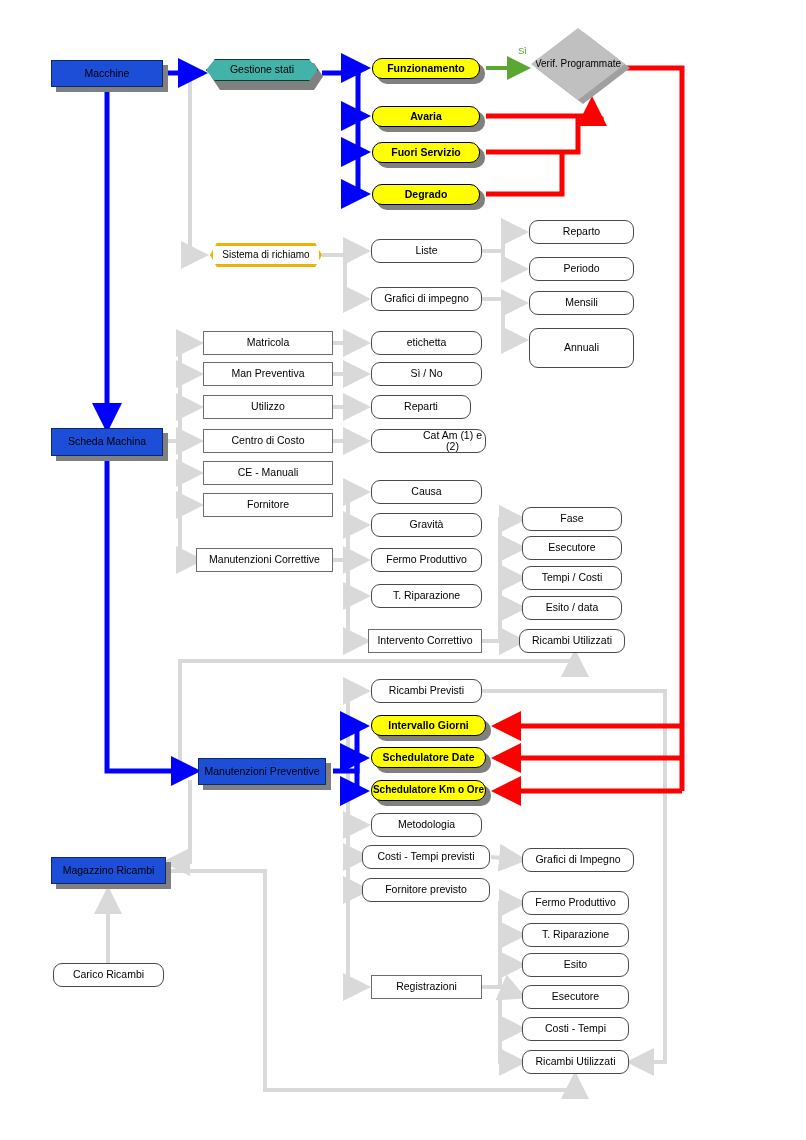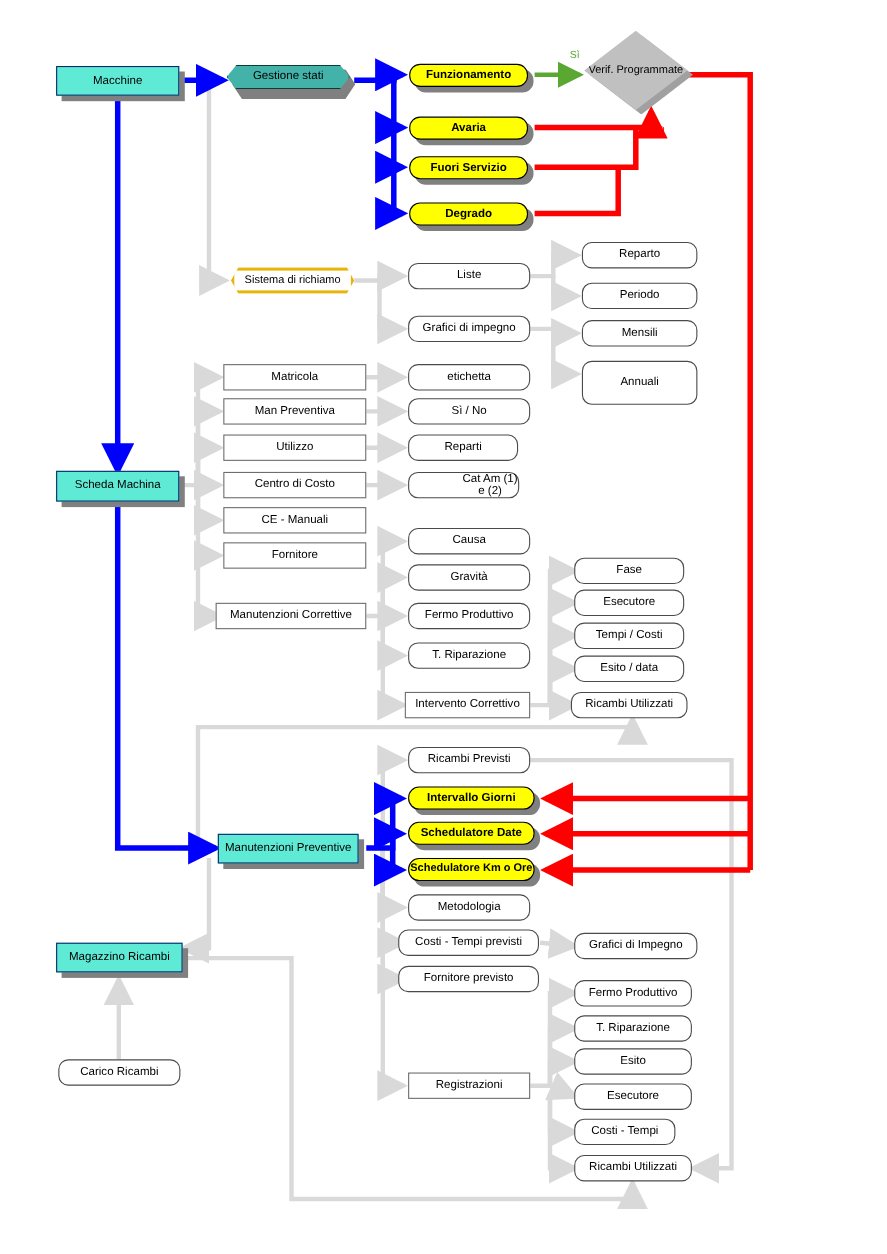--- a/index.html
+++ b/index.html
@@ -9,21 +9,21 @@
 
   .node{position:absolute;box-sizing:border-box;display:flex;align-items:center;
         justify-content:center;text-align:center;font-size:10.5px;color:#000;
         line-height:1.05;z-index:5;}
 
   
   .rect{background:#ffffff;border:1px solid #6d6d6d;box-shadow:1px 1px 0 #ffffff inset;}
   
   .pill{background:#ffffff;border:1px solid #4a4a4a;border-radius:9px;}
   
-  .blue{background:#5eead4;border:1px solid #0a2a6b;color:#000;
+  .blue{background:#1d4ed8;border:1px solid #0a2a6b;color:#000;
         box-shadow:5px 5px 0 #808080;font-size:10.5px;}
   
   .yellow{background:#ffff00;border:1px solid #000000;border-radius:10px;
           box-shadow:5px 5px 0 #808080;font-weight:bold;font-size:10.5px;}
   
   .hexteal{background:#43b3aa;border:1px solid #0d3c38;
            clip-path:polygon(8% 0,92% 0,100% 50%,92% 100%,8% 100%,0 50%);
            box-shadow:none;}
   .hexshadow{position:absolute;background:#808080;
            clip-path:polygon(8% 0,92% 0,100% 50%,92% 100%,8% 100%,0 50%);z-index:4;}
@@ -229,21 +229,21 @@
 
   <div class="node pill" style="left:371px;top:331px;width:111px;height:24px;">
     <span>etichetta</span>
   </div>
   <div class="node pill" style="left:371px;top:362px;width:111px;height:24px;">
     <span>Sì / No</span>
   </div>
   <div class="node pill" style="left:371px;top:395px;width:100px;height:24px;">
     <span>Reparti</span>
   </div>
-  <div class="node pill" style="left:371px;top:429px;width:101px;height:24px;padding-left:48px;">
+  <div class="node pill" style="left:371px;top:429px;width:115px;height:24px;padding-left:48px;">
     <span>Cat Am (1) e (2)</span>
   </div>
 
   <div class="node rect" style="left:196px;top:548px;width:137px;height:24px;">
     <span>Manutenzioni Correttive</span>
   </div>
 
   <div class="node pill" style="left:371px;top:480px;width:111px;height:24px;">
     <span>Causa</span>
   </div>
@@ -313,21 +313,21 @@
   </div>
   <div class="node pill" style="left:522px;top:923px;width:107px;height:24px;">
     <span>T. Riparazione</span>
   </div>
   <div class="node pill" style="left:522px;top:953px;width:107px;height:24px;">
     <span>Esito</span>
   </div>
   <div class="node pill" style="left:522px;top:985px;width:107px;height:24px;">
     <span>Esecutore</span>
   </div>
-  <div class="node pill" style="left:522px;top:1017px;width:92px;height:24px;justify-content:center;">
+  <div class="node pill" style="left:522px;top:1017px;width:107px;height:24px;justify-content:center;">
     <span>Costi - Tempi</span>
   </div>
   <div class="node pill" style="left:522px;top:1050px;width:107px;height:24px;">
     <span>Ricambi Utilizzati</span>
   </div>
 
   <div class="node blue" style="left:51px;top:857px;width:115px;height:27px;">
     <span>Magazzino Ricambi</span>
   </div>
   <div class="node pill" style="left:53px;top:963px;width:111px;height:24px;">

